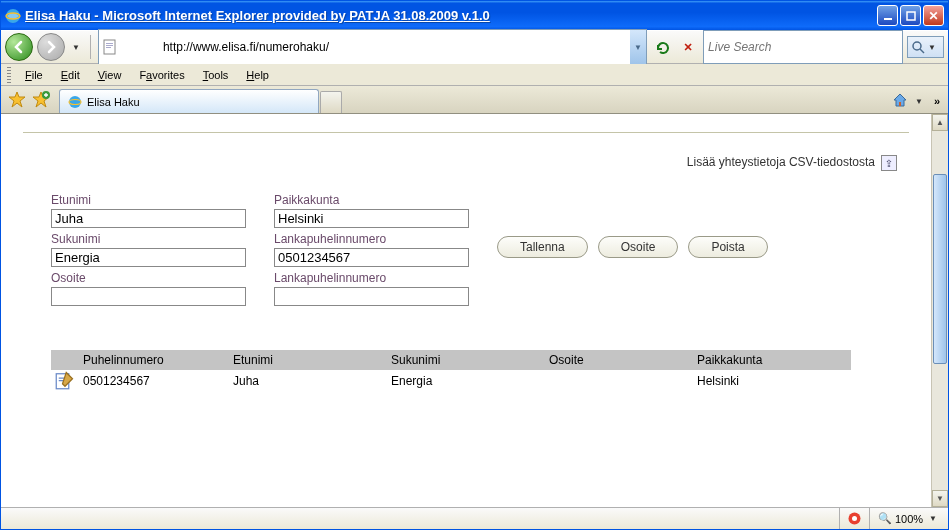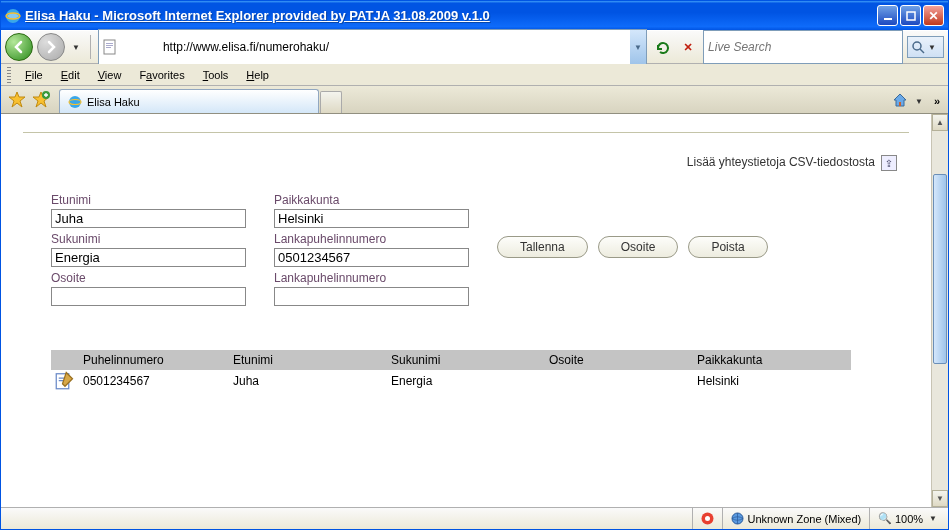--- a/index.html
+++ b/index.html
@@ -275,26 +275,19 @@
 
   <div class="statusbar">
     <div class="status-spacer"></div>
     <div class="status-cell">
       <svg width="13" height="13" viewBox="0 0 13 13">
           <circle cx="6.5" cy="6.5" r="6" fill="#e84030"></circle>
           <circle cx="6.5" cy="6.5" r="2.5" fill="#fff"></circle>
         </svg>
     </div>
     <div class="status-cell">
-      <svg width="13" height="13" viewBox="0 0 13 13" style="margin-right:4px">
-          <circle cx="6.5" cy="6.5" r="5.5" fill="#5a9ae0" stroke="#2a5a9a"></circle>
-          <path d="M1 6.5 Q6.5 3 12 6.5 M1 6.5 Q6.5 10 12 6.5 M6.5 1 L6.5 12" stroke="#2a5a9a" stroke-width="0.7" fill="none"></path>
-        </svg>
-      <span>Unknown Zone (Mixed)</span>
-    </div>
-    <div class="status-cell">
       <span class="zoom-icon">🔍</span>
       <span>100%</span>
       <span class="dropdown-arrow" style="margin-left:6px">▼</span>
     </div>
   </div>
 
 </div>
 
 </body></html>

